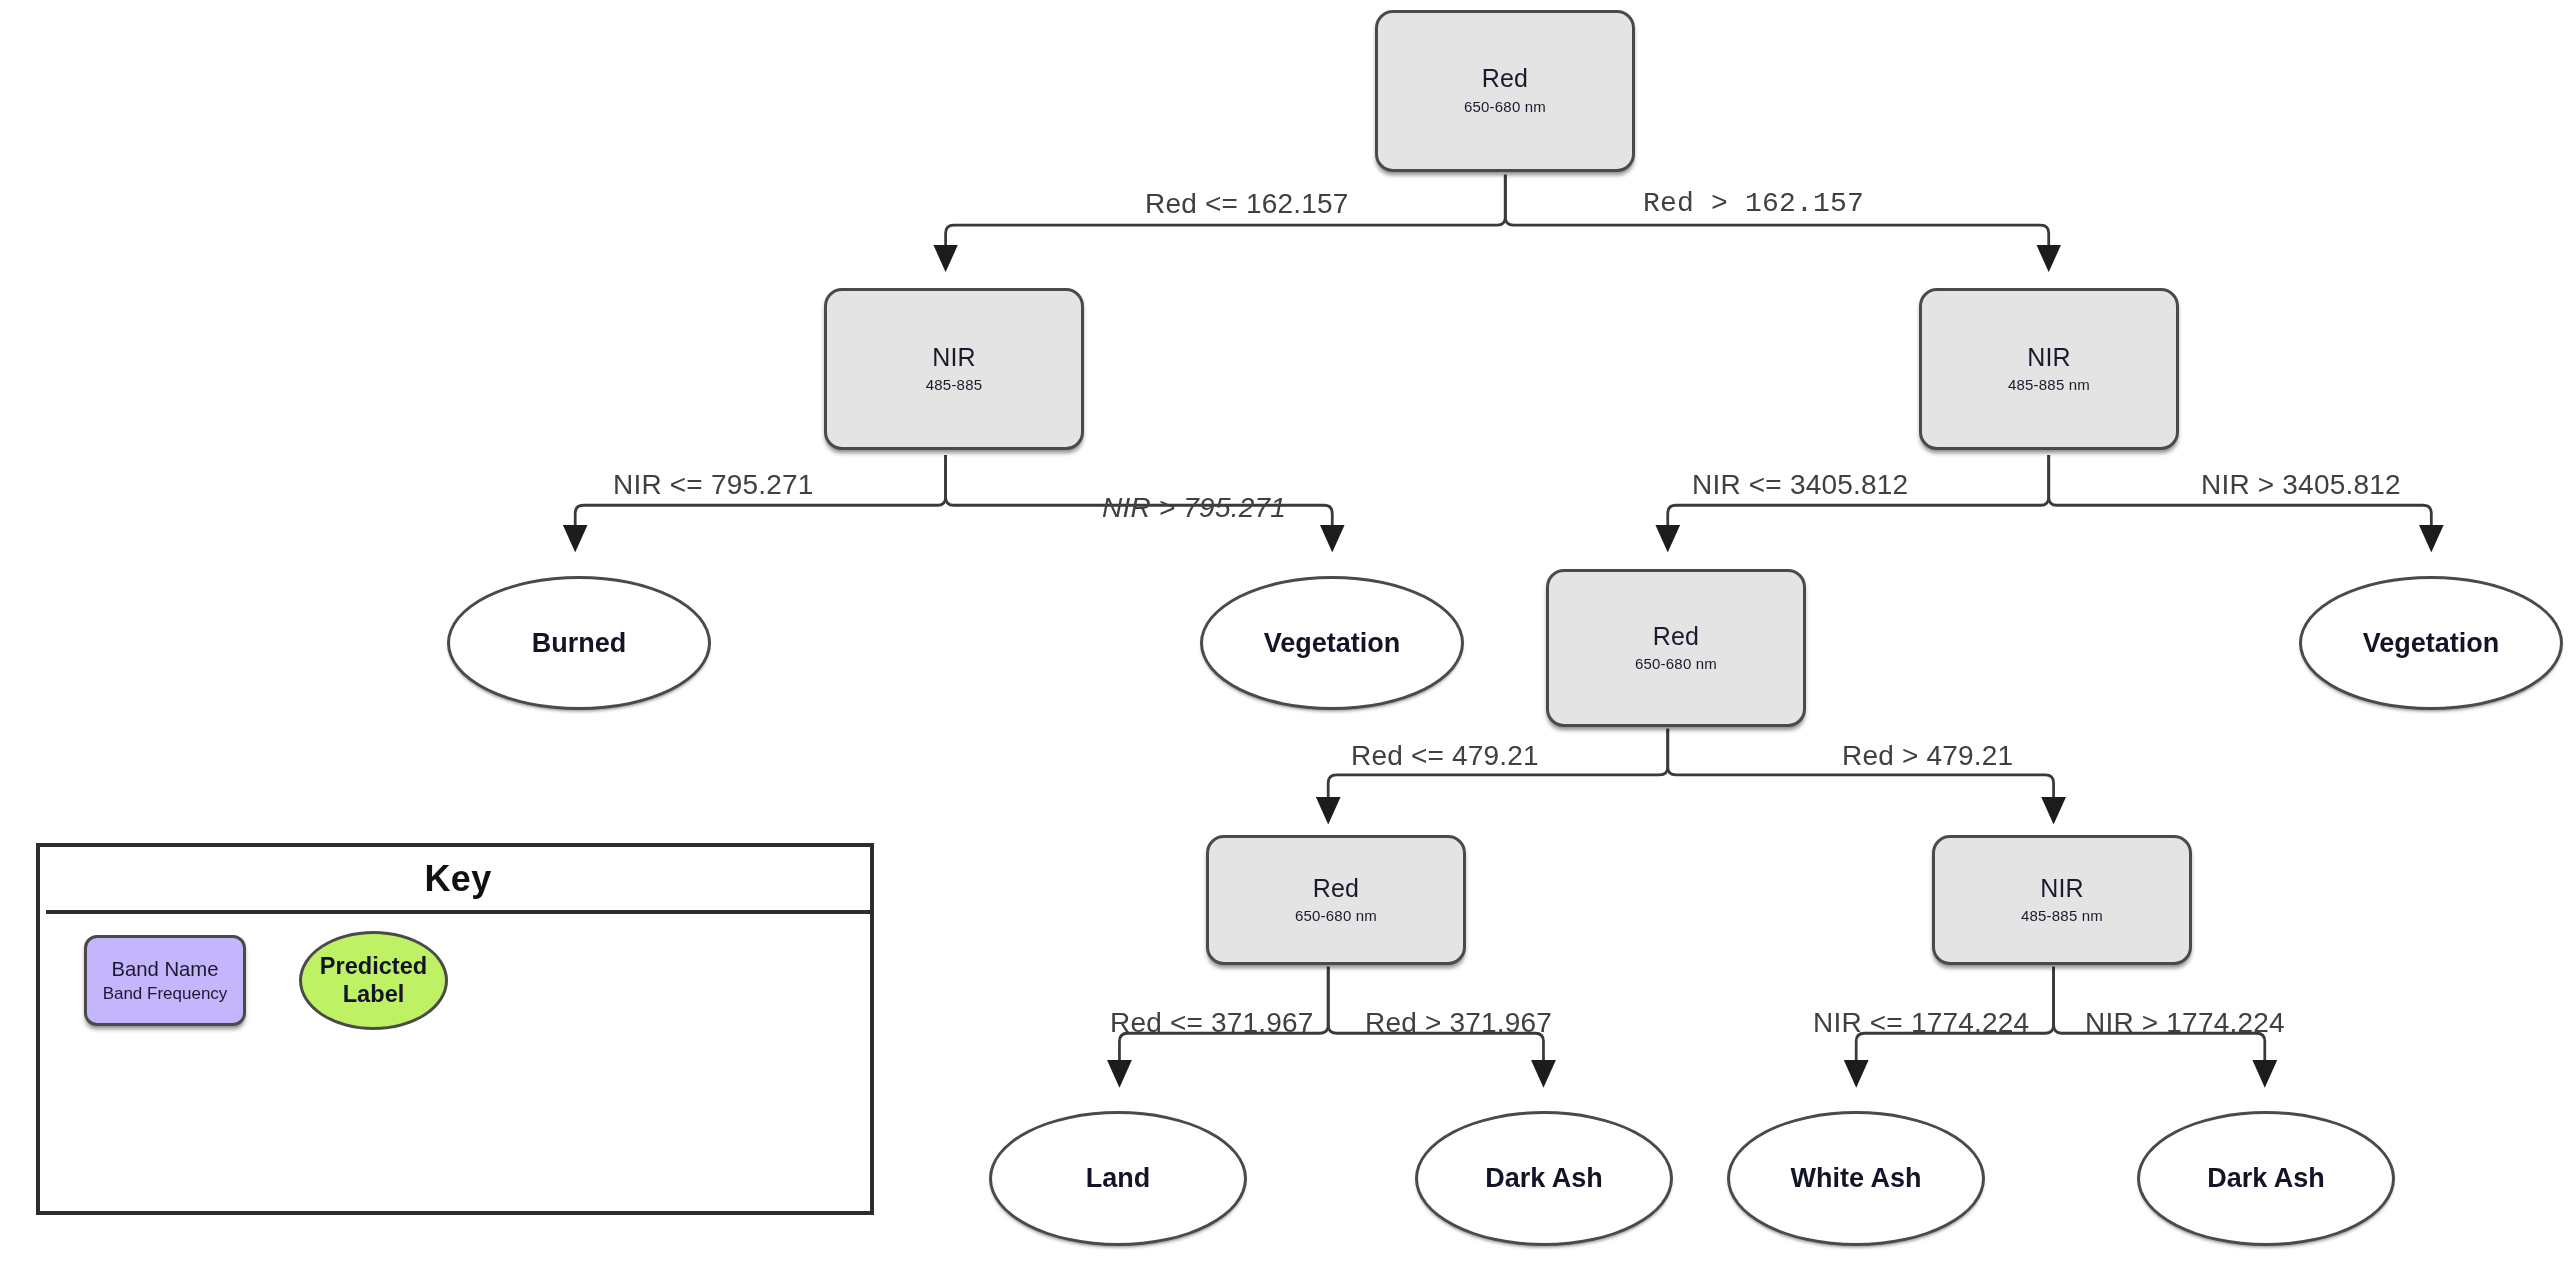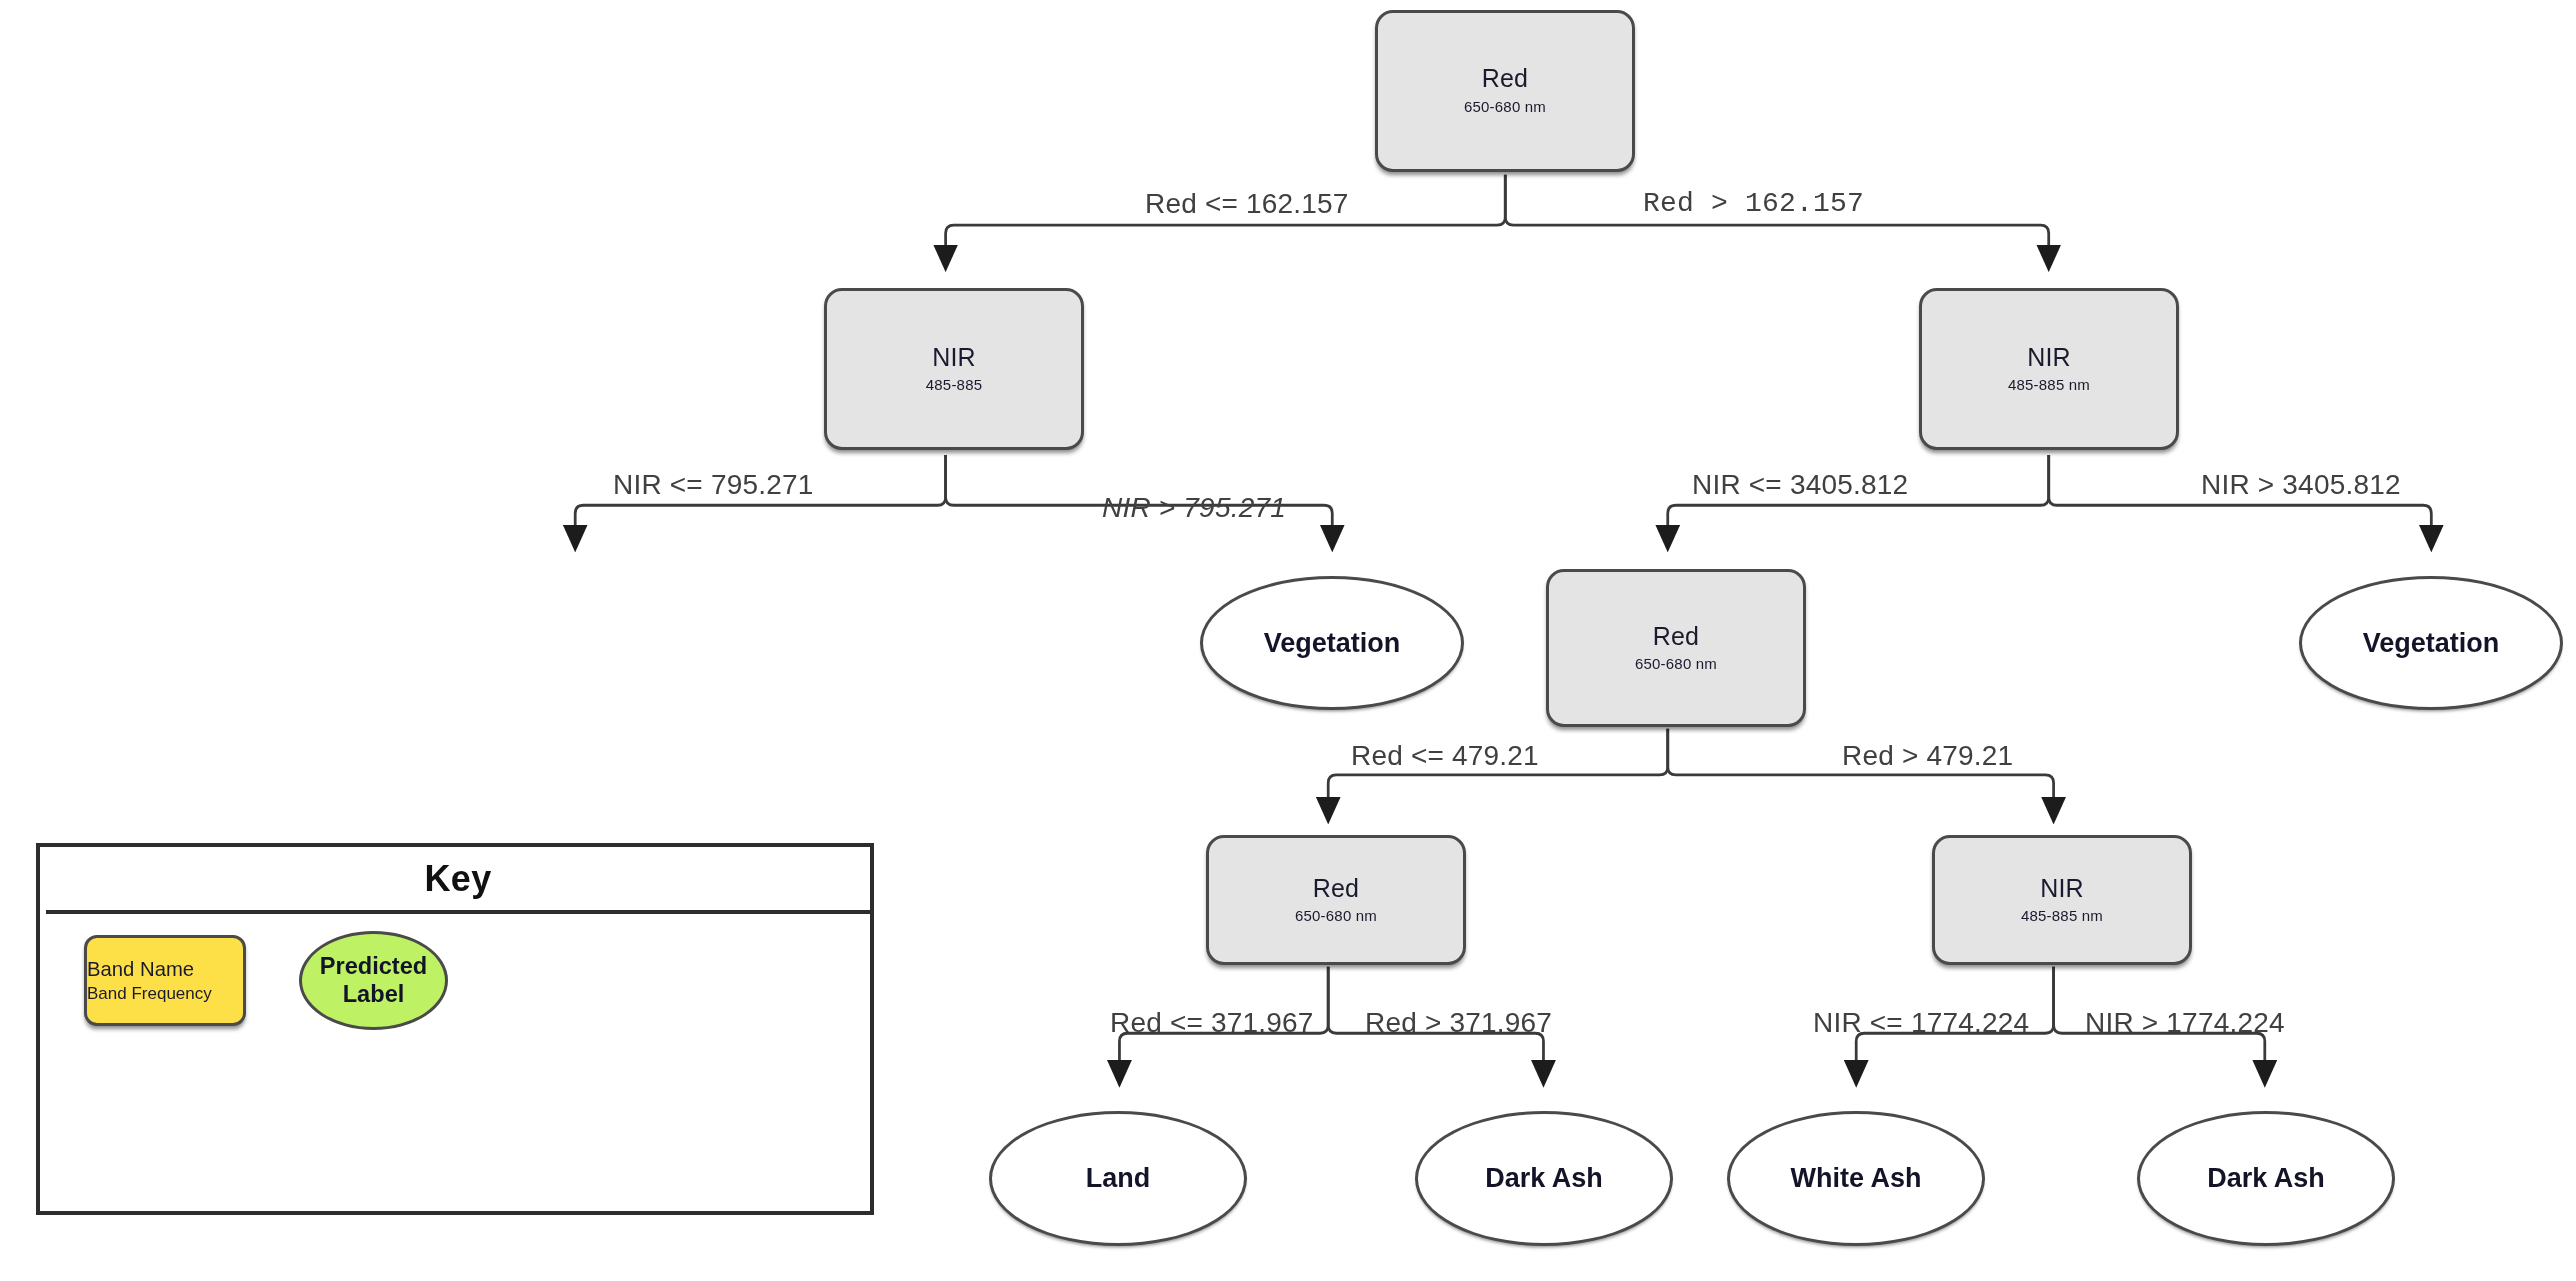--- a/index.html
+++ b/index.html
@@ -101,25 +101,26 @@
     position: relative;
     height: 129px;
   }
   #key-rect-sample {
     position: absolute;
     left: 38px;
     top: 21px;
     width: 162px;
     height: 91px;
     box-sizing: border-box;
-    background: #fde047;
+    background: #c4b5fd;
     border: 3.2px solid #4a4a4a;
     border-radius: 13px;
     display: flex;
     flex-direction: column;
+    align-items: center;
     justify-content: center;
     box-shadow: 0 4.1px 4.1px -1.6px rgba(0,0,0,0.45);
     color: #1a1a2e;
   }
   #key-rect-sample .kband { font-size: 20.3px; line-height: 1.2; }
   #key-rect-sample .kfreq { font-size: 17px; line-height: 1.2; margin-top: 3.2px; }
   #key-ellipse-sample {
     position: absolute;
     left: 253px;
     top: 17px;
@@ -211,20 +212,21 @@
   <div class="dnode" style="left:1206px; top:835px; width:260px; height:130px;">
     <span class="band">Red</span>
     <span class="freq">650-680 nm</span>
   </div>
 
   <div class="dnode" style="left:1932px; top:835px; width:260px; height:130px;">
     <span class="band">NIR</span>
     <span class="freq">485-885 nm</span>
   </div>
 
+  <div class="leaf" style="left:447px; top:576px; width:264px; height:134px;">Burned</div>
 
   <div class="leaf" style="left:1200px; top:576px; width:264px; height:134px;">Vegetation</div>
 
   <div class="leaf" style="left:2299px; top:576px; width:264px; height:134px;">Vegetation</div>
 
   <div class="leaf" style="left:989px; top:1111px; width:258px; height:135px;">Land</div>
 
   <div class="leaf" style="left:1415px; top:1111px; width:258px; height:135px;">Dark Ash</div>
 
   <div class="leaf" style="left:1727px; top:1111px; width:258px; height:135px;">White Ash</div>

